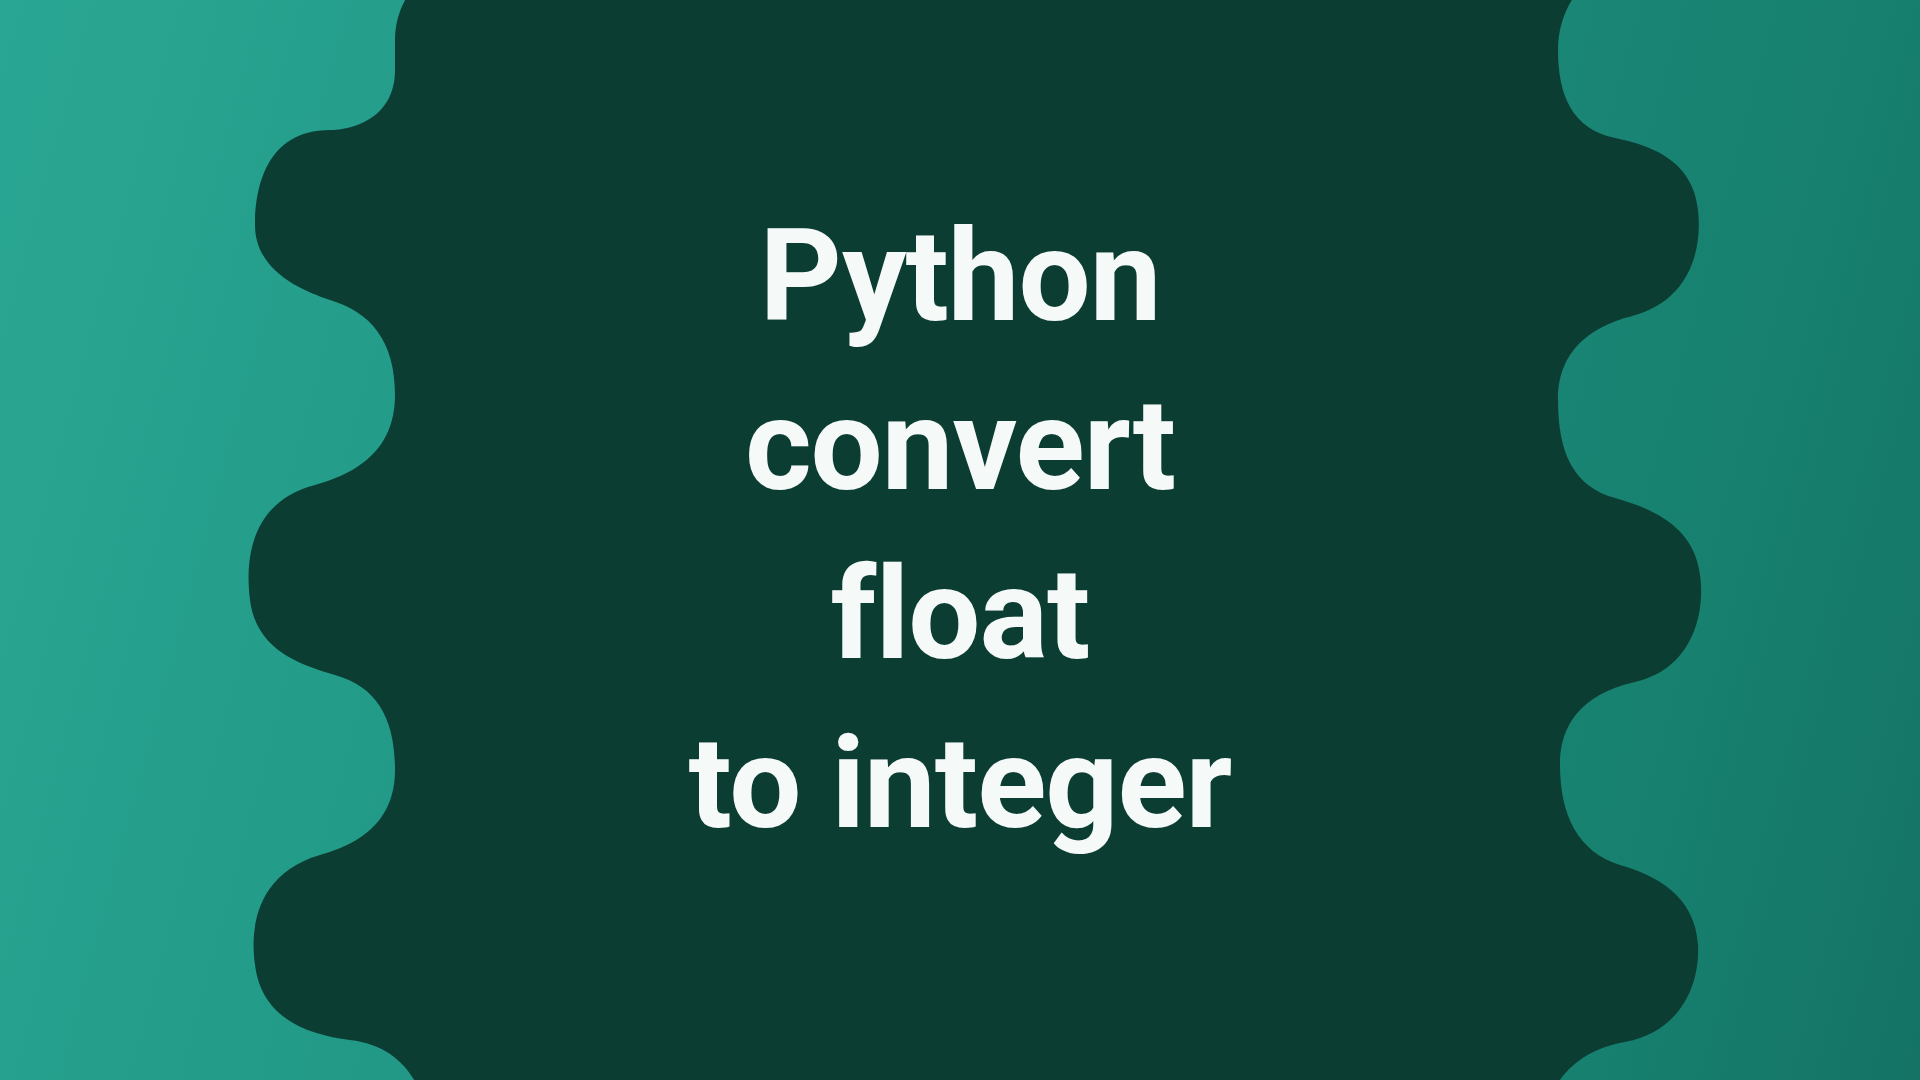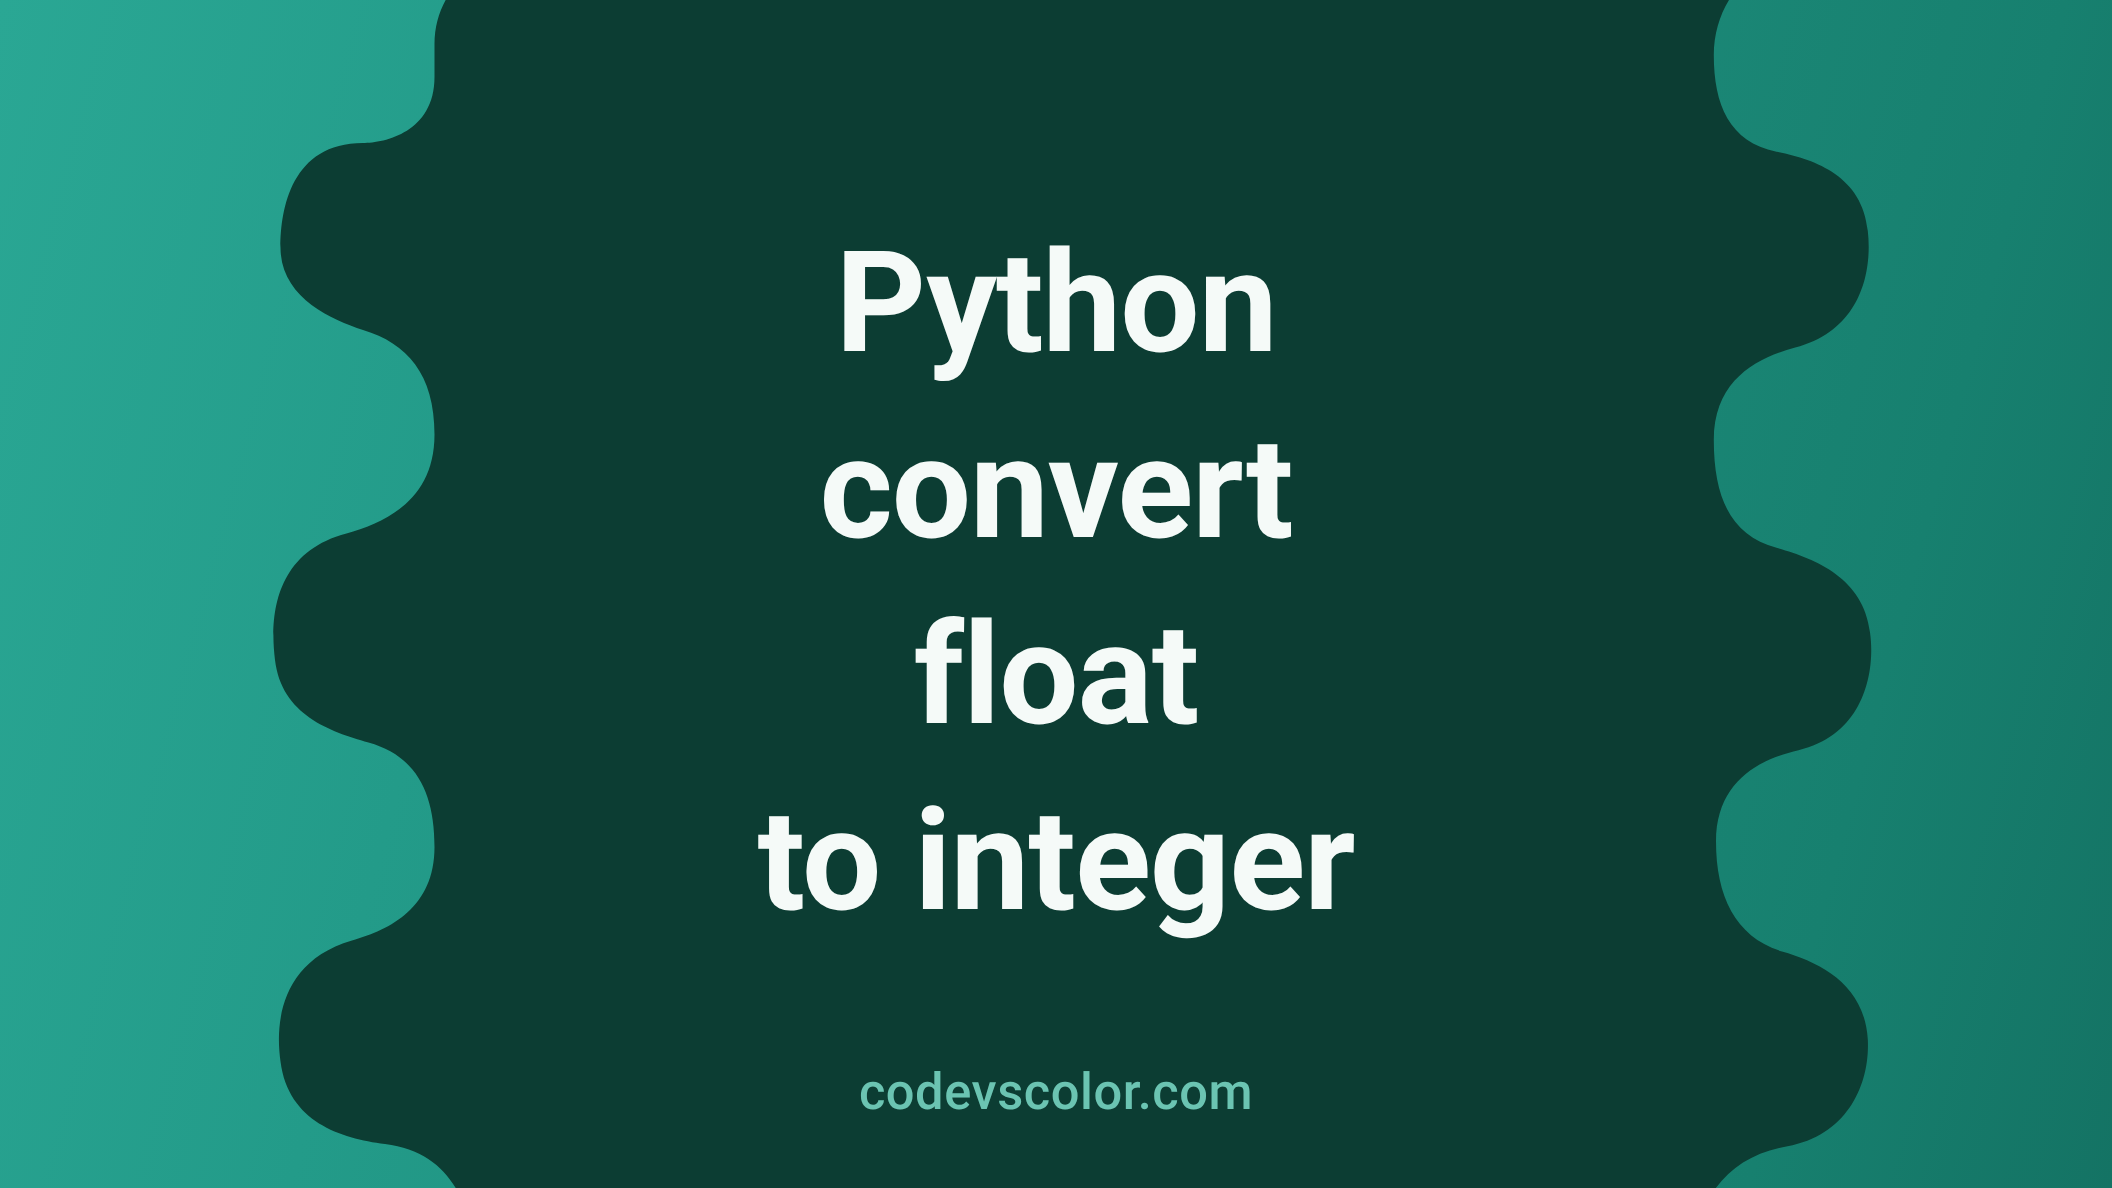--- a/index.html
+++ b/index.html
@@ -86,15 +86,14 @@
       Z"></path>
   </svg>
 
   <div class="center-panel">
     <div class="title">Python
 convert
 float
 to integer</div>
   </div>
 
-  <div class="watermark">codevscolor.com</div>
 
 </div>
 
 </body></html>

